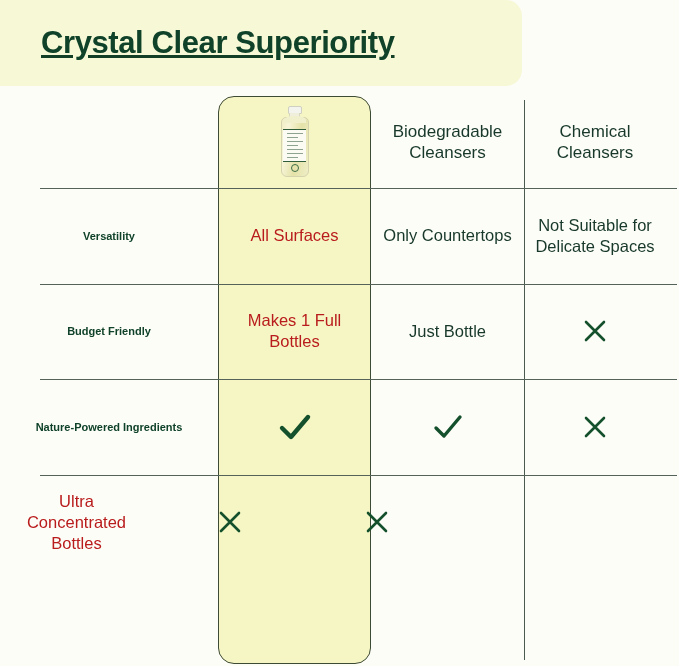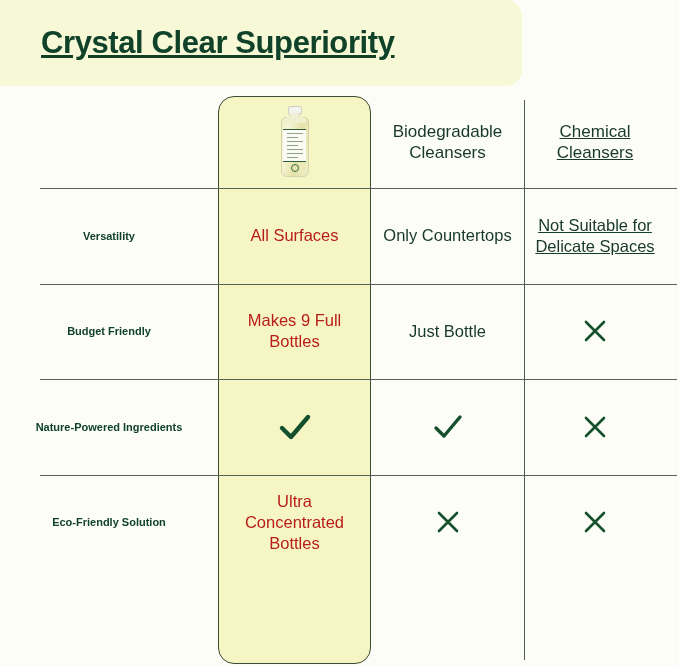--- a/index.html
+++ b/index.html
@@ -103,21 +103,21 @@
     align-items: center;
     justify-content: center;
     text-align: center;
     box-sizing: border-box;
     padding: 4px 8px;
     line-height: 1.28;
   }
   .c-label   { width: 218px; }
   .c-feature { width: 153px; }
   .c-bio     { width: 153px; }
-  .c-chem    { width: 142px; text-decoration: underline; }
+  .c-chem    { width: 142px; }
 
   
   #header-row { height: 92px; }
   #header-row .cell { font-size: 17px; color: #1c3a2b; }
   #header-row .c-feature { padding: 0; }
 
   .col-head-label {
     font-weight: normal;
     color: #17382a;
     font-size: 17px;
@@ -279,21 +279,21 @@
       <div class="cell c-chem">
         <span class="val">Not Suitable for Delicate Spaces</span>
       </div>
     </div>
 
     <div class="row data-row">
       <div class="cell c-label">
         <span class="row-label">Budget Friendly</span>
       </div>
       <div class="cell c-feature">
-        <span class="val on-highlight">Makes 9 Full Bottles</span>
+        <span class="val on-highlight">Makes 1 Full Bottles</span>
       </div>
       <div class="cell c-bio">
         <span class="val">Just Bottle</span>
       </div>
       <div class="cell c-chem">
         <svg class="icon-cross" width="30" height="30" viewBox="0 0 30 30">
           <path d="M6 6 L24 24 M24 6 L6 24" stroke="#14502c" stroke-width="2.6" stroke-linecap="round" fill="none"></path>
         </svg>
       </div>
     </div>
@@ -314,23 +314,20 @@
       </div>
       <div class="cell c-chem">
         <svg class="icon-cross" width="30" height="30" viewBox="0 0 30 30">
           <path d="M6 6 L24 24 M24 6 L6 24" stroke="#14502c" stroke-width="2.6" stroke-linecap="round" fill="none"></path>
         </svg>
       </div>
     </div>
 
 
     <div class="row data-row">
-      <div class="cell c-label">
-        <span class="row-label">Eco-Friendly Solution</span>
-      </div>
       <div class="cell c-feature">
         <span class="val on-highlight">Ultra Concentrated Bottles</span>
       </div>
       <div class="cell c-bio">
         <svg class="icon-cross" width="30" height="30" viewBox="0 0 30 30">
           <path d="M6 6 L24 24 M24 6 L6 24" stroke="#14502c" stroke-width="2.6" stroke-linecap="round" fill="none"></path>
         </svg>
       </div>
       <div class="cell c-chem">
         <svg class="icon-cross" width="30" height="30" viewBox="0 0 30 30">

